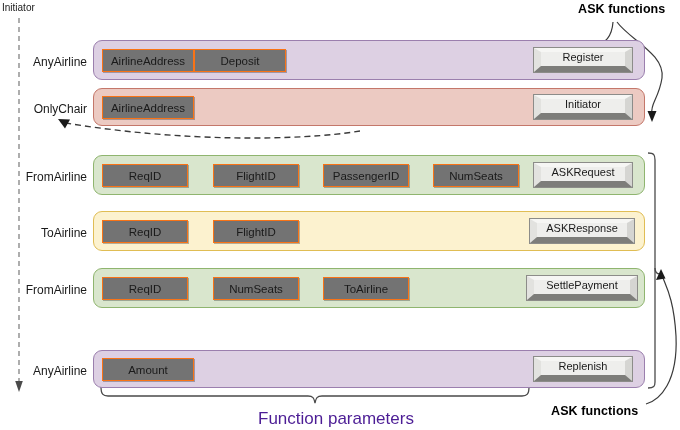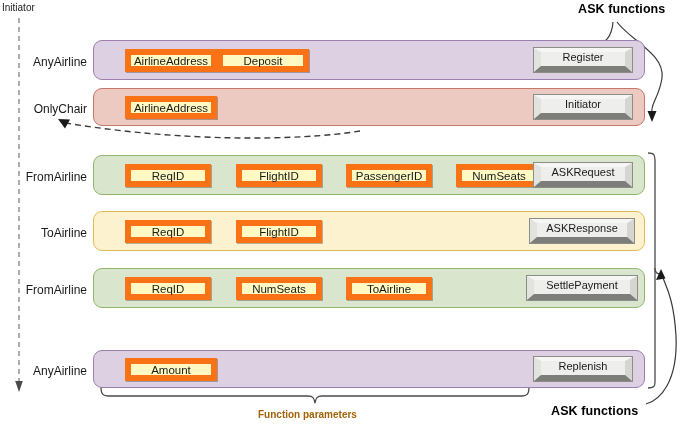--- a/index.html
+++ b/index.html
@@ -71,31 +71,30 @@
     border-color: #8fb56f;
   }
   .msg-row.yellow {
     background: #fcf2cf;
     border-color: #e0bd54;
   }
 
   
   .param-box {
     position: absolute;
-    background: #fef9c3;
-    border: 6px solid #f97316;
+    background: #737373;
+    border: 1px solid #f97316;
     box-sizing: border-box;
     font-size: 11.5px;
     color: #1a1a1a;
     display: flex;
     align-items: center;
     justify-content: center;
     box-shadow: 1px 1px 0 rgba(0,0,0,0.28);
     white-space: nowrap;
-    margin-left: 23px;
   }
 
   
   .fn-btn {
     position: absolute;
     height: 24px;
     box-sizing: border-box;
     font-size: 11px;
     color: #1a1a1a;
     display: flex;
@@ -118,24 +117,23 @@
   .ask-label {
     position: absolute;
     font-size: 12.5px;
     font-weight: bold;
     color: #000000;
     letter-spacing: 0.1px;
     white-space: nowrap;
   }
   .brace-label {
     position: absolute;
-    font-size: 10px;
-    color: #a16207;
-    white-space: nowrap;
-    font-weight: bold;
+    font-size: 17px;
+    color: #4c1d95;
+    white-space: nowrap;
   }
 </style>
 </head>
 <body>
 
 <div id="canvas">
 
   <svg class="svg-layer" viewBox="0 0 680 430" xmlns="http://www.w3.org/2000/svg">
 
     <g>

